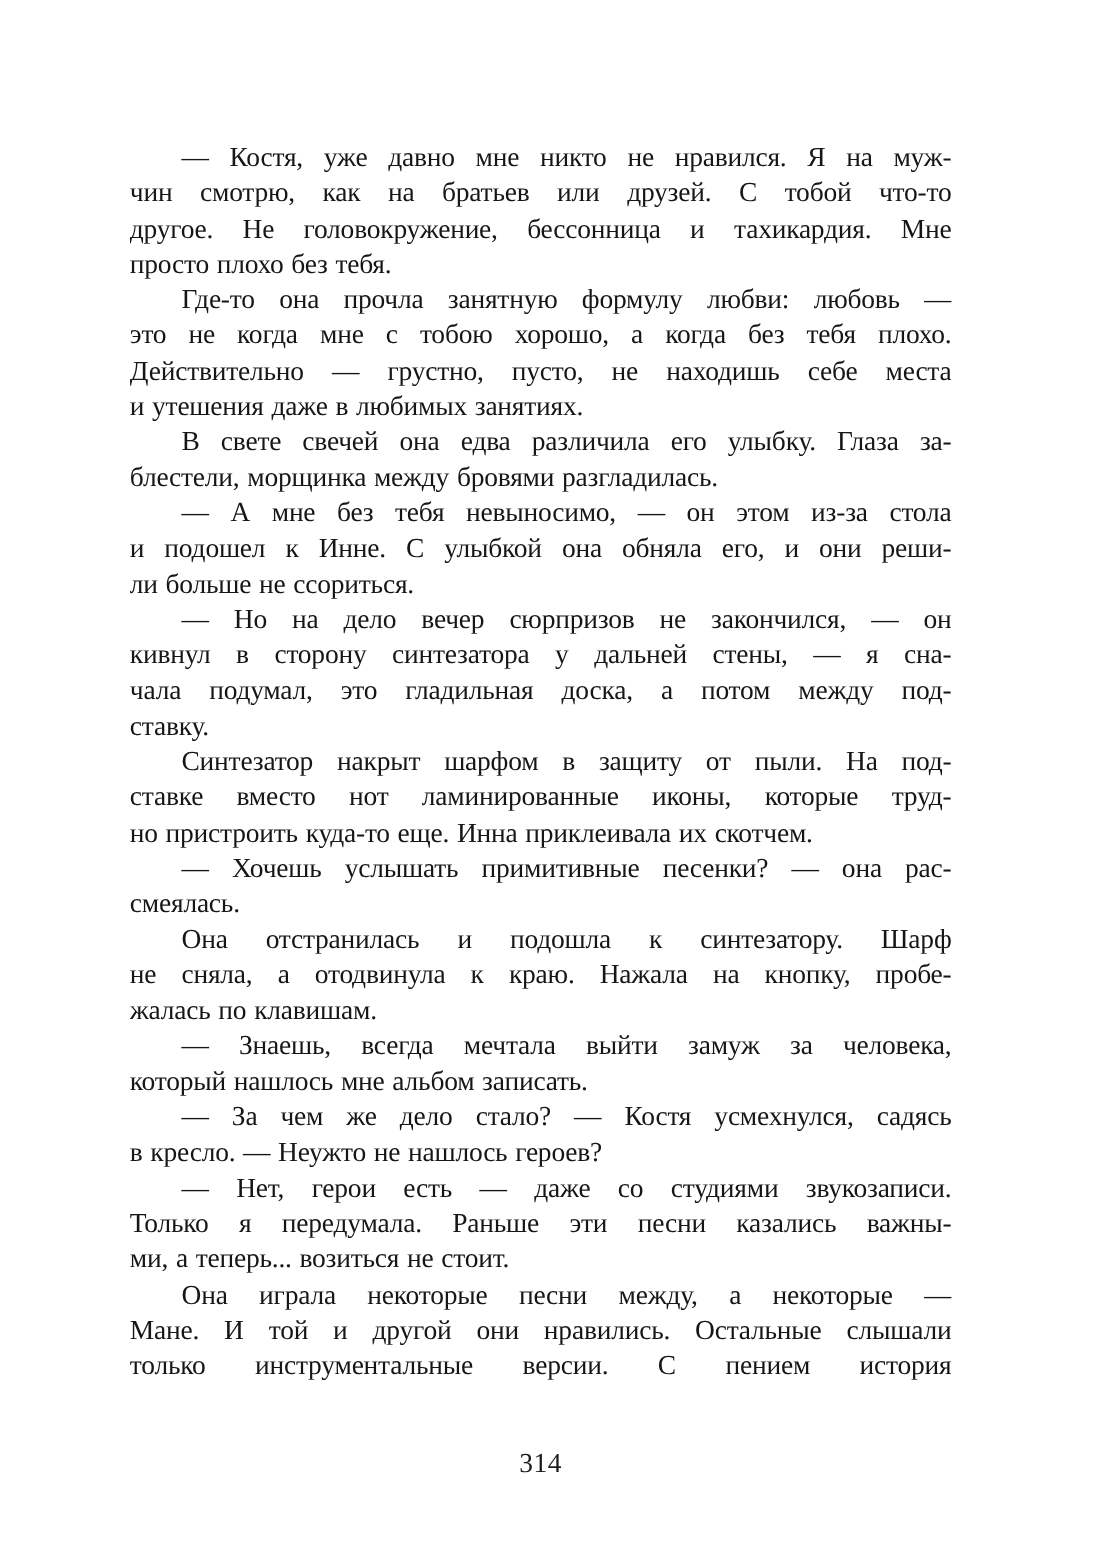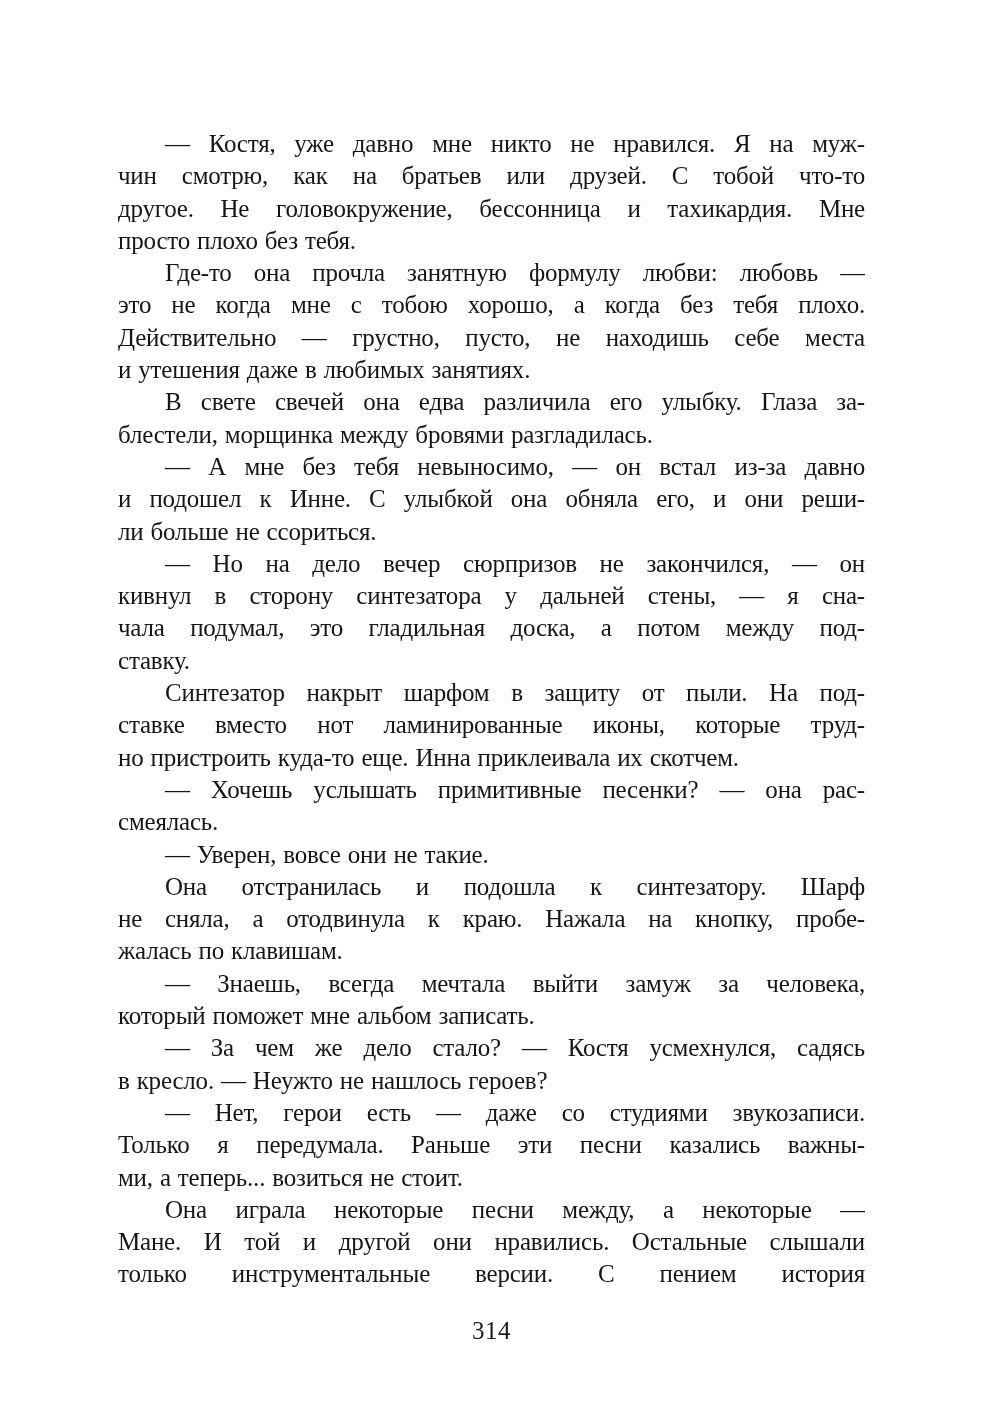--- a/index.html
+++ b/index.html
@@ -67,50 +67,47 @@
         <div class="line indent fill">Где-то она прочла занятную формулу любви: любовь —</div>
         <div class="line fill">это не когда мне с тобою хорошо, а когда без тебя плохо.</div>
         <div class="line fill">Действительно — грустно, пусто, не находишь себе места</div>
         <div class="line">и утешения даже в любимых занятиях.</div>
       </div>
       <div class="paragraph">
         <div class="line indent fill">В свете свечей она едва различила его улыбку. Глаза за-</div>
         <div class="line">блестели, морщинка между бровями разгладилась.</div>
       </div>
       <div class="paragraph">
-        <div class="line indent fill">— А мне без тебя невыносимо, — он встал из-за давно</div>
+        <div class="line indent fill">— А мне без тебя невыносимо, — он этом из-за стола</div>
         <div class="line fill">и подошел к Инне. С улыбкой она обняла его, и они реши-</div>
         <div class="line">ли больше не ссориться.</div>
       </div>
       <div class="paragraph">
         <div class="line indent fill">— Но на дело вечер сюрпризов не закончился, — он</div>
         <div class="line fill">кивнул в сторону синтезатора у дальней стены, — я сна-</div>
         <div class="line fill">чала подумал, это гладильная доска, а потом между под-</div>
         <div class="line">ставку.</div>
       </div>
       <div class="paragraph">
         <div class="line indent fill">Синтезатор накрыт шарфом в защиту от пыли. На под-</div>
         <div class="line fill">ставке вместо нот ламинированные иконы, которые труд-</div>
         <div class="line">но пристроить куда-то еще. Инна приклеивала их скотчем.</div>
       </div>
       <div class="paragraph">
         <div class="line indent fill">— Хочешь услышать примитивные песенки? — она рас-</div>
         <div class="line">смеялась.</div>
       </div>
       <div class="paragraph">
-        <div class="line indent">— Уверен, вовсе они не такие.</div>
-      </div>
-      <div class="paragraph">
         <div class="line indent fill">Она отстранилась и подошла к синтезатору. Шарф</div>
         <div class="line fill">не сняла, а отодвинула к краю. Нажала на кнопку, пробе-</div>
         <div class="line">жалась по клавишам.</div>
       </div>
       <div class="paragraph">
         <div class="line indent fill">— Знаешь, всегда мечтала выйти замуж за человека,</div>
-        <div class="line">который поможет мне альбом записать.</div>
+        <div class="line">который нашлось мне альбом записать.</div>
       </div>
       <div class="paragraph">
         <div class="line indent fill">— За чем же дело стало? — Костя усмехнулся, садясь</div>
         <div class="line">в кресло. — Неужто не нашлось героев?</div>
       </div>
       <div class="paragraph">
         <div class="line indent fill">— Нет, герои есть — даже со студиями звукозаписи.</div>
         <div class="line fill">Только я передумала. Раньше эти песни казались важны-</div>
         <div class="line">ми, а теперь... возиться не стоит.</div>
       </div>

